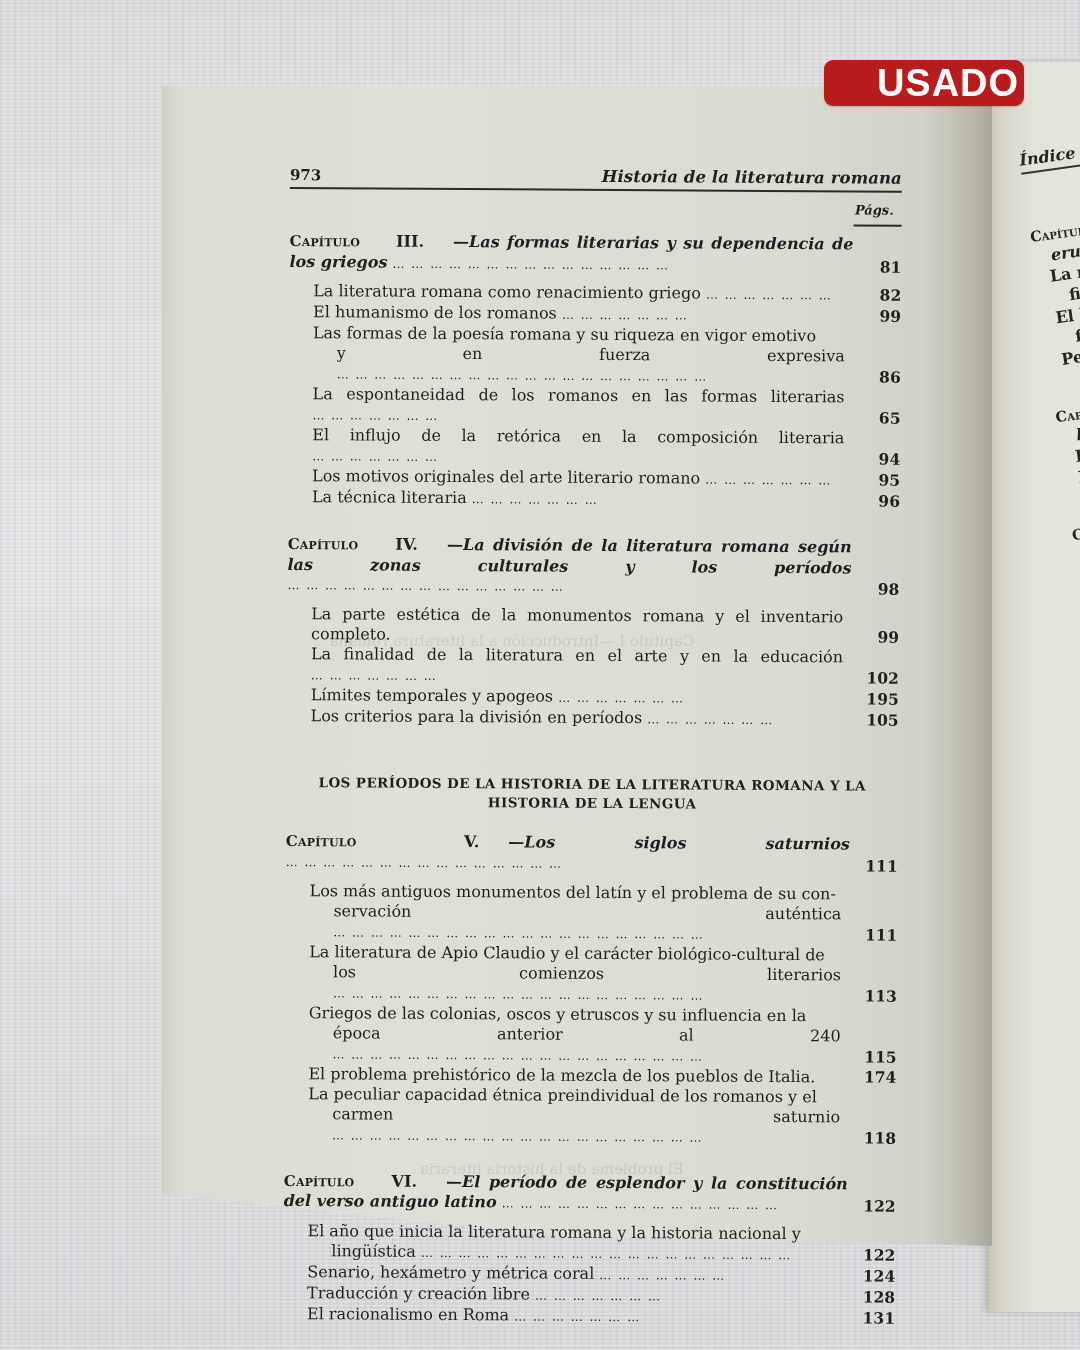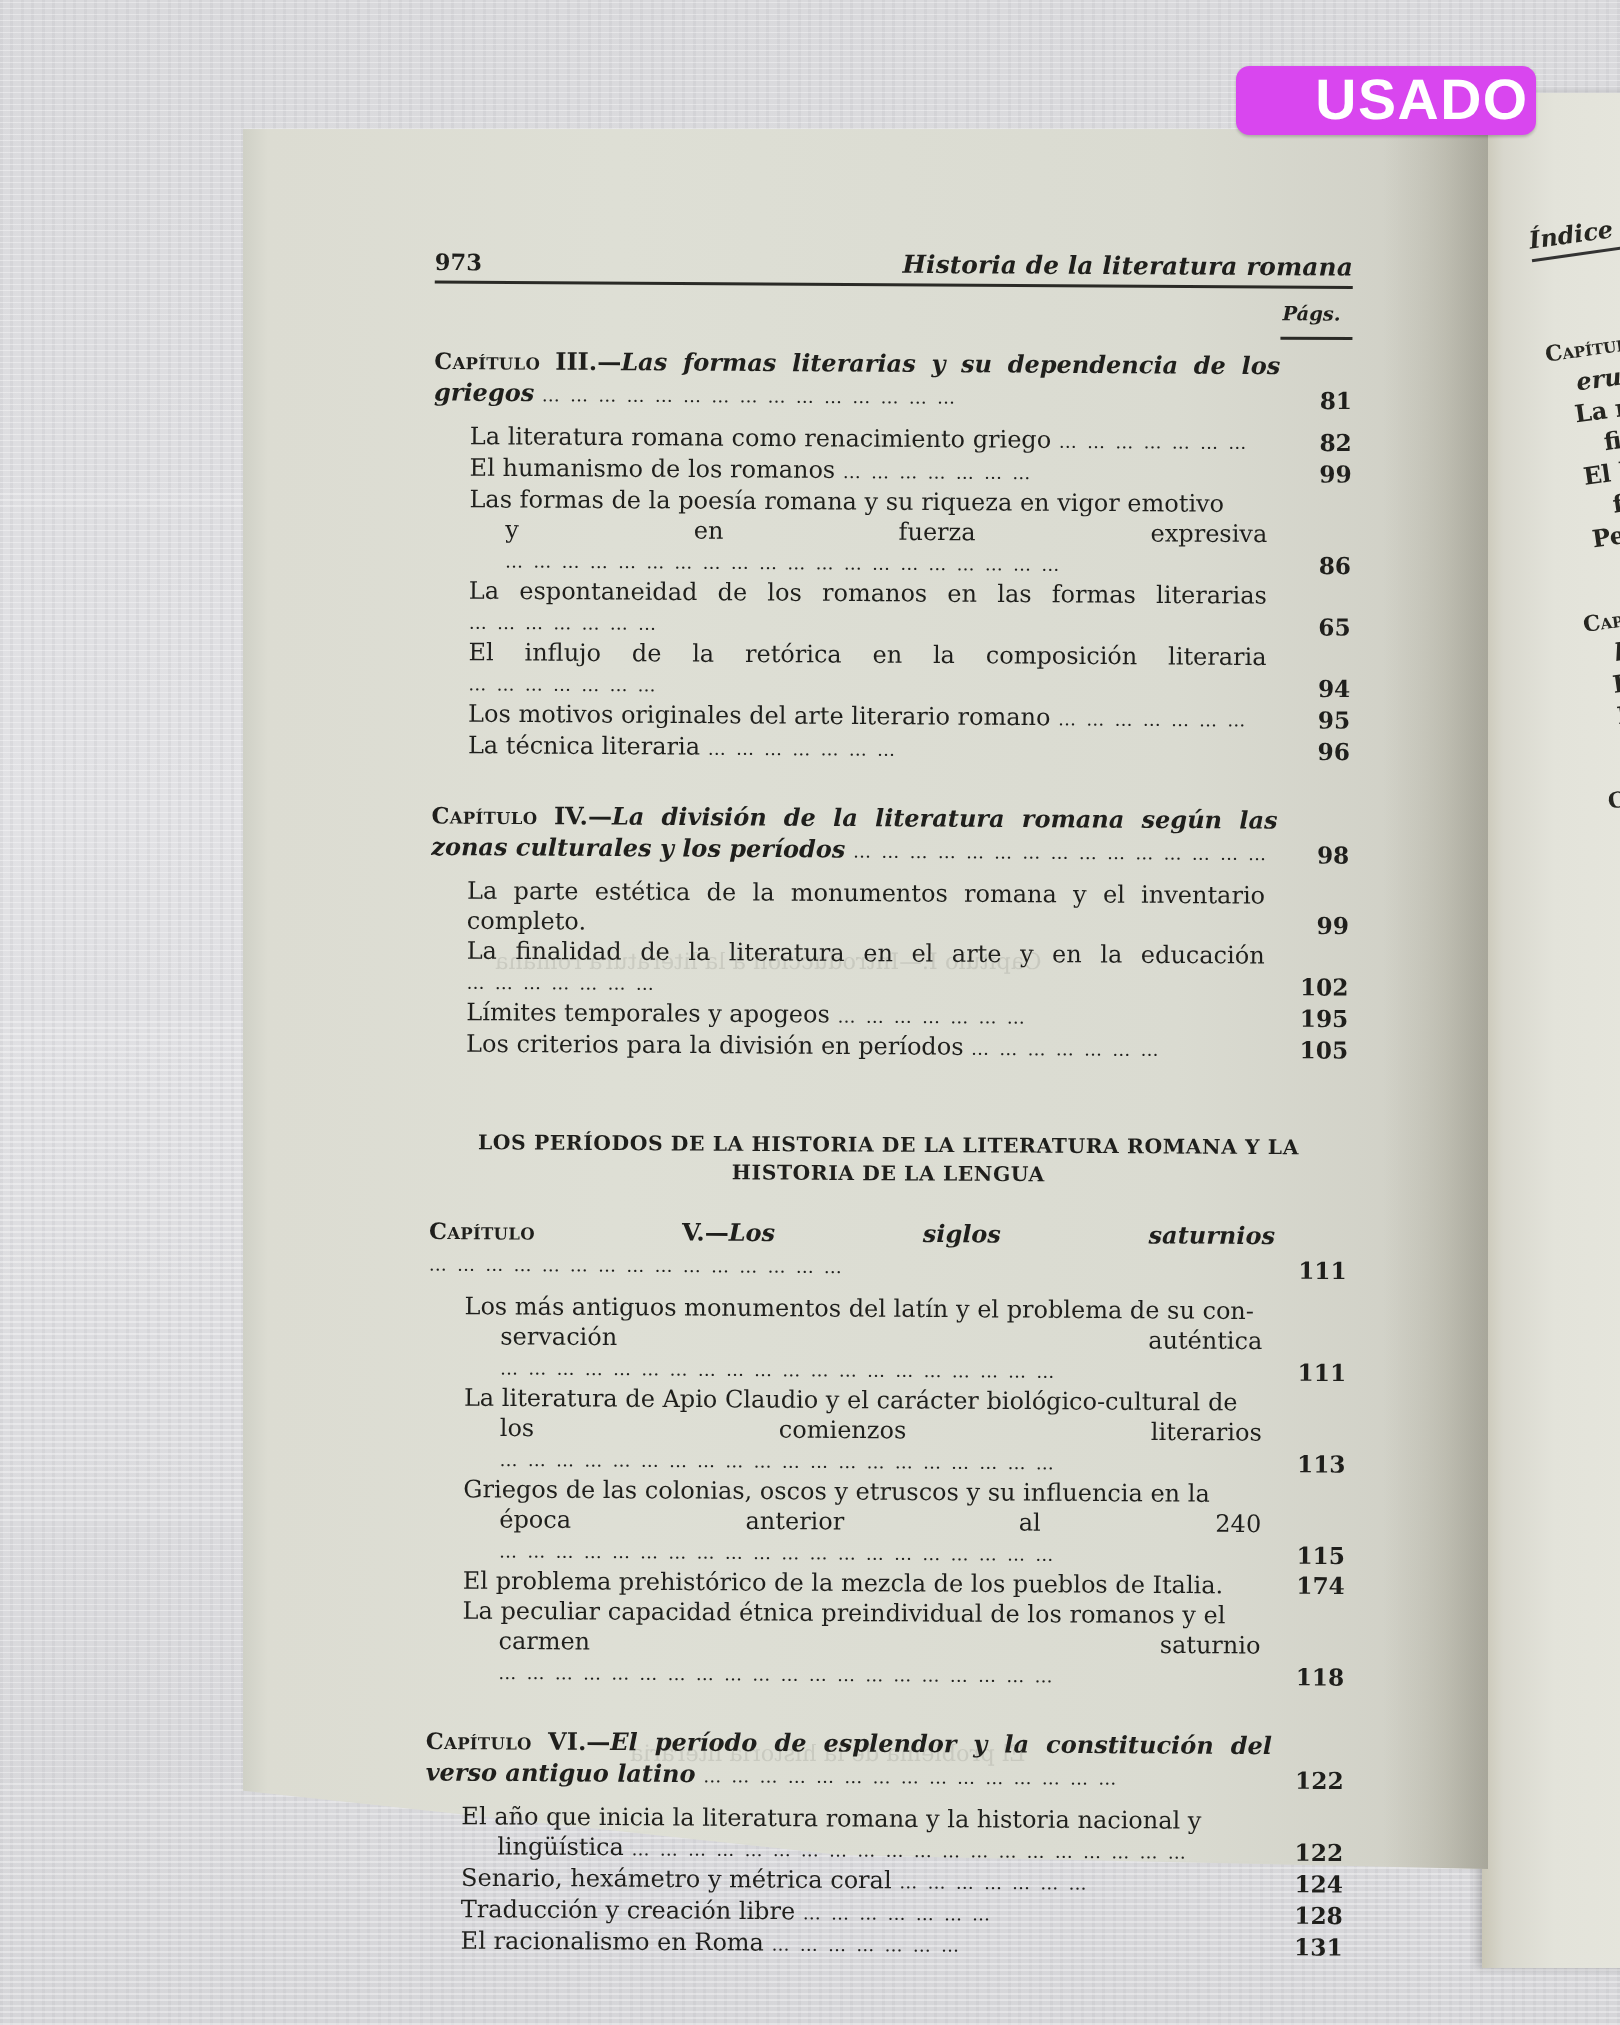--- a/index.html
+++ b/index.html
@@ -57,21 +57,21 @@
       text-align: right; font-style: italic; font-weight: bold; font-size: 13px;
       margin-top: 10px; padding-right: 8px;
     }
     .pags-rule { width: 48px; height: 2px; background: #2a2a26; margin-left: auto; margin-top: 7px; }
 
     .chapter { margin-top: 8px; font-size: 16px; line-height: 19.5px; }
     .chapter + .chapter { margin-top: 26px; }
     .ch-head { display: flex; align-items: flex-end; }
     .ch-text { flex: 1; text-align: justify; }
     .ch-label { font-variant: small-caps; font-weight: bold; font-size: 15px; letter-spacing: 0.2px; }
-    .ch-num { font-weight: bold; }
+    .ch-num { font-weight: bold; margin-left: 29px; }
     .ch-title { font-style: italic; font-weight: bold; }
     .pageno { width: 48px; text-align: right; font-weight: bold; font-size: 15.5px; flex-shrink: 0; }
 
     .entries { margin-top: 8px; padding-left: 24px; }
     .entry { display: flex; align-items: flex-end; font-size: 16px; line-height: 20px; }
     .entry .txt { flex: 1; text-align: justify; padding-right: 8px; }
     .dots { letter-spacing: 1.5px; font-size: 12px; white-space: nowrap; }
     .hang { padding-left: 24px; display: block; }
 
     .section-title {
@@ -90,23 +90,23 @@
       color: #262621; font-size: 16px; line-height: 21px;
       transform: rotate(-8deg); transform-origin: top left;
       white-space: nowrap;
     }
     .right-header { font-style: italic; font-weight: bold; font-size: 16px; border-bottom: 2px solid #333; padding-bottom: 2px; width: 120px; }
     .rline { font-weight: bold; }
     .rcap { font-variant: small-caps; font-weight: bold; font-size: 14.5px; }
     .rit { font-style: italic; font-weight: bold; }
 
     .badge {
-      position: absolute; left: 824px; top: 44px;
+      position: absolute; left: 824px; top: 60px;
       width: 200px; height: 46px;
-      background: #d946ef;
+      background: #b91c1c;
       border-radius: 9px;
       color: #ffffff;
       font-family: "Liberation Sans", sans-serif;
       font-size: 38px; font-weight: bold; letter-spacing: 1px;
       display: flex; align-items: center; justify-content: center;
       box-shadow: 0 1px 2px rgba(0,0,0,0.2);
       padding-left: 48px;
     }
   </style>
 </head>

